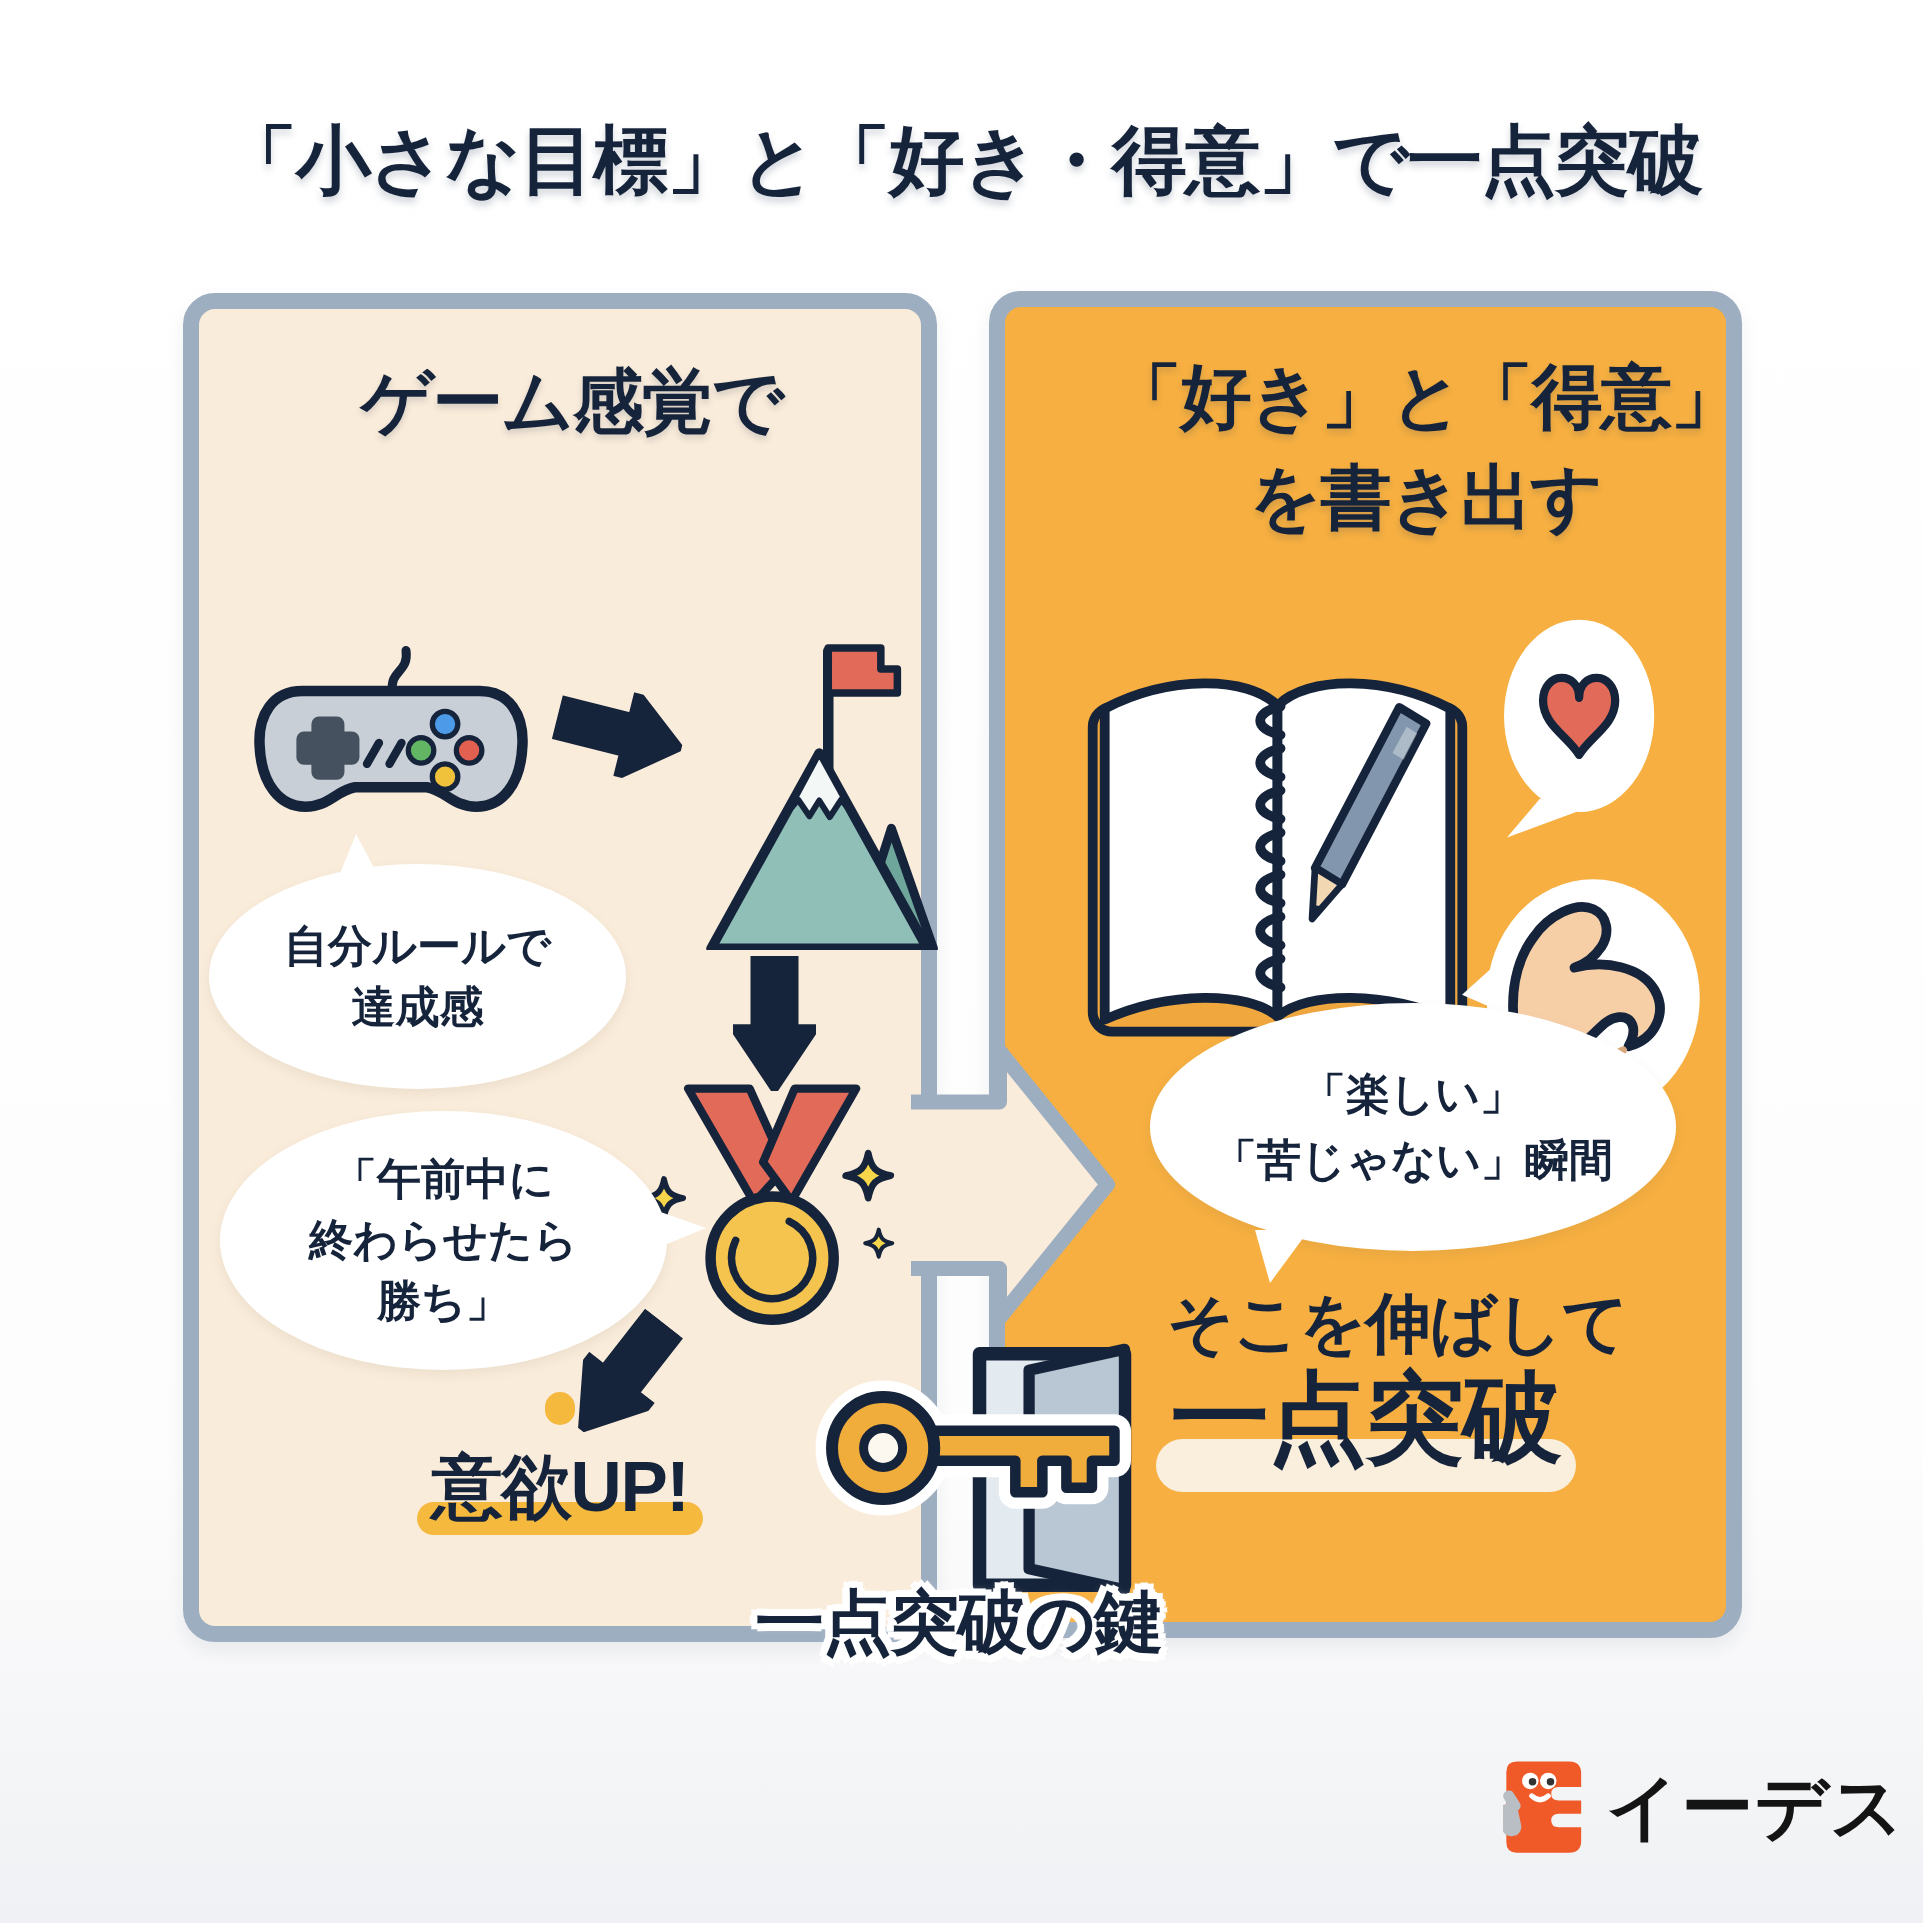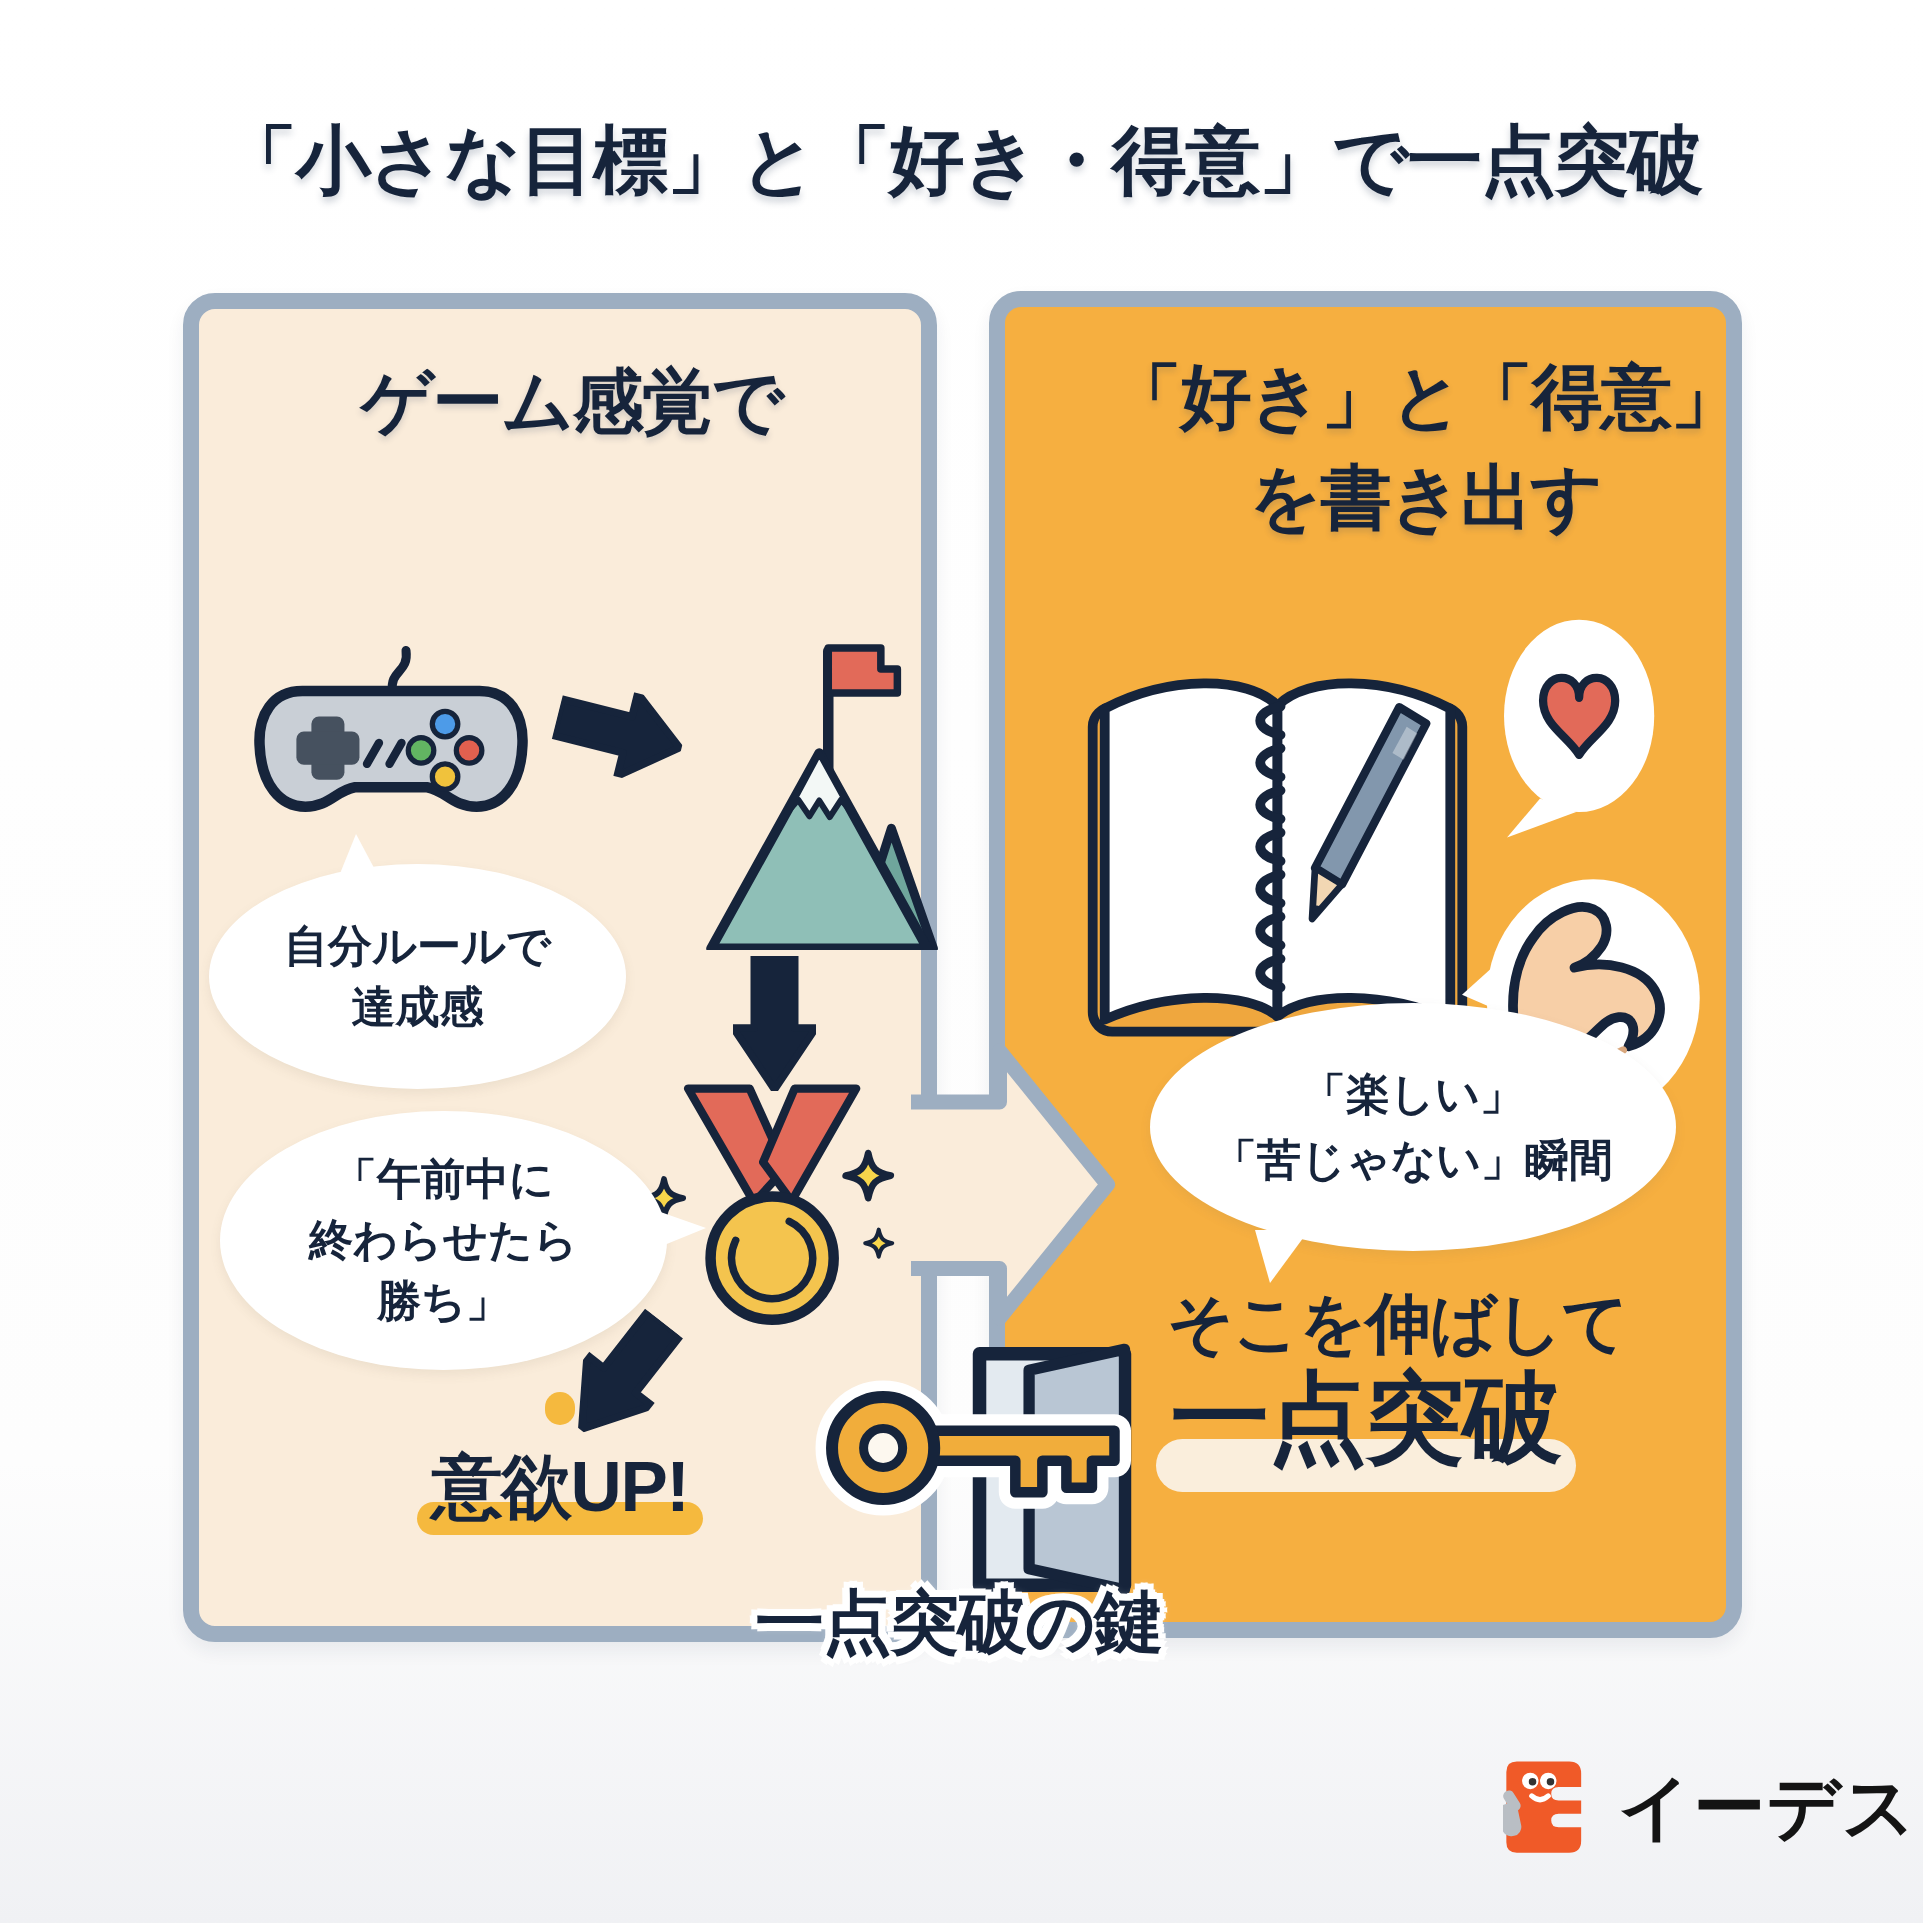--- a/index.html
+++ b/index.html
@@ -58,21 +58,21 @@
   .result-right2 .hl{background:var(--c-highlight-cream);height:53px;bottom:-6px;border-radius:27px;}
   .result-right2 .t{font-size:99px;letter-spacing:-1.5px;}
 
   .rot14{transform:rotate(14deg);}
   .rot38{transform:rotate(38deg);}
 
   .caption{left:703px;top:1577px;width:511px;font-size:69px;letter-spacing:-1.5px;
     text-shadow:-6px -6px 0 #fff,6px -6px 0 #fff,-6px 6px 0 #fff,6px 6px 0 #fff,
                 -7.5px 0 0 #fff,7.5px 0 0 #fff,0 -7.5px 0 #fff,0 7.5px 0 #fff,0 0 12px #fff;}
 
-  .brand{left:1503px;top:1757px;display:flex;align-items:center;gap:32px;}
+  .brand{left:1503px;top:1757px;display:flex;align-items:center;gap:20px;}
   .brand-name{font-size:72px;color:#141414;letter-spacing:1.5px;}
 </style>
 </head>
 <body>
 
 <div class="page">
 
   <div class="abs ctr title ink b">「小さな目標」と「好き・得意」で一点突破</div>
 
   <div class="abs panel panel-left"></div>

